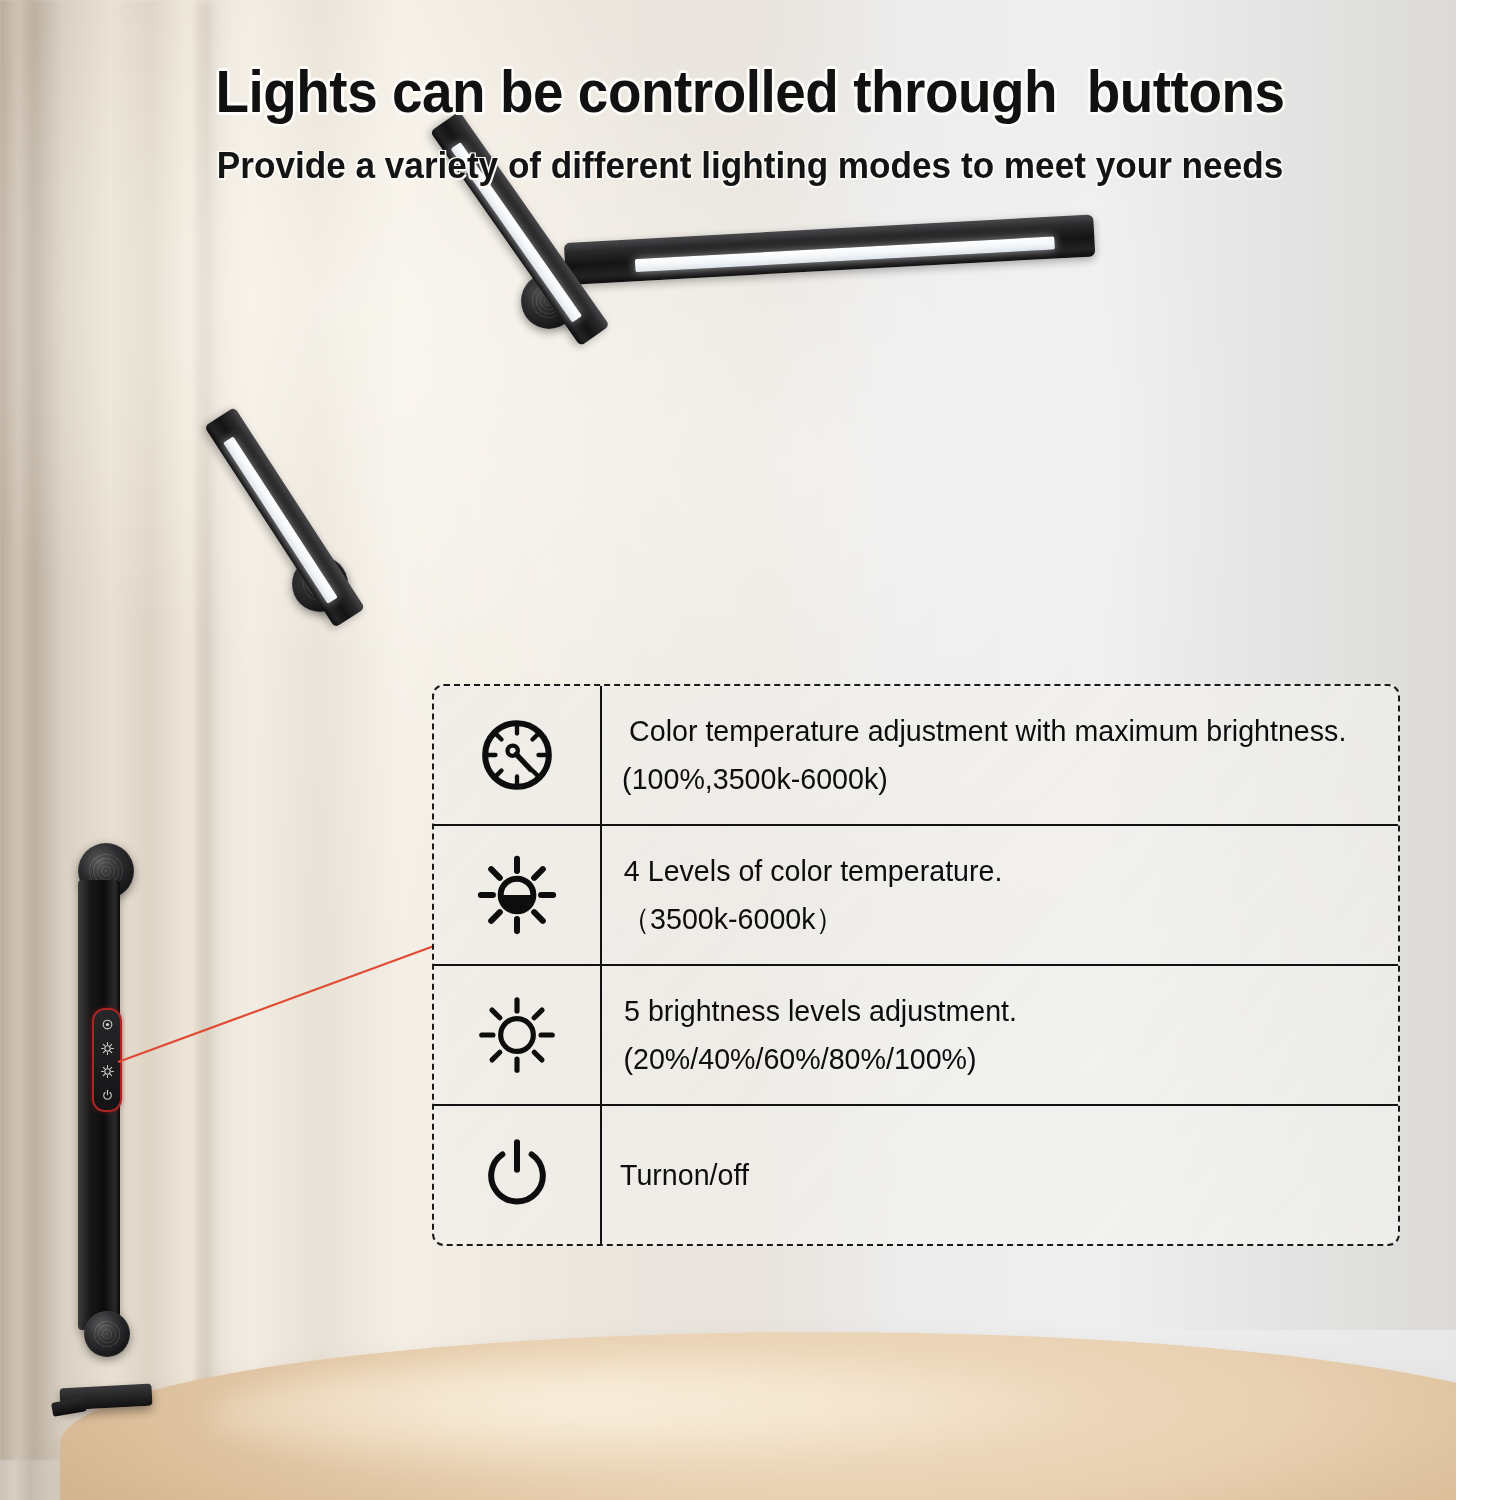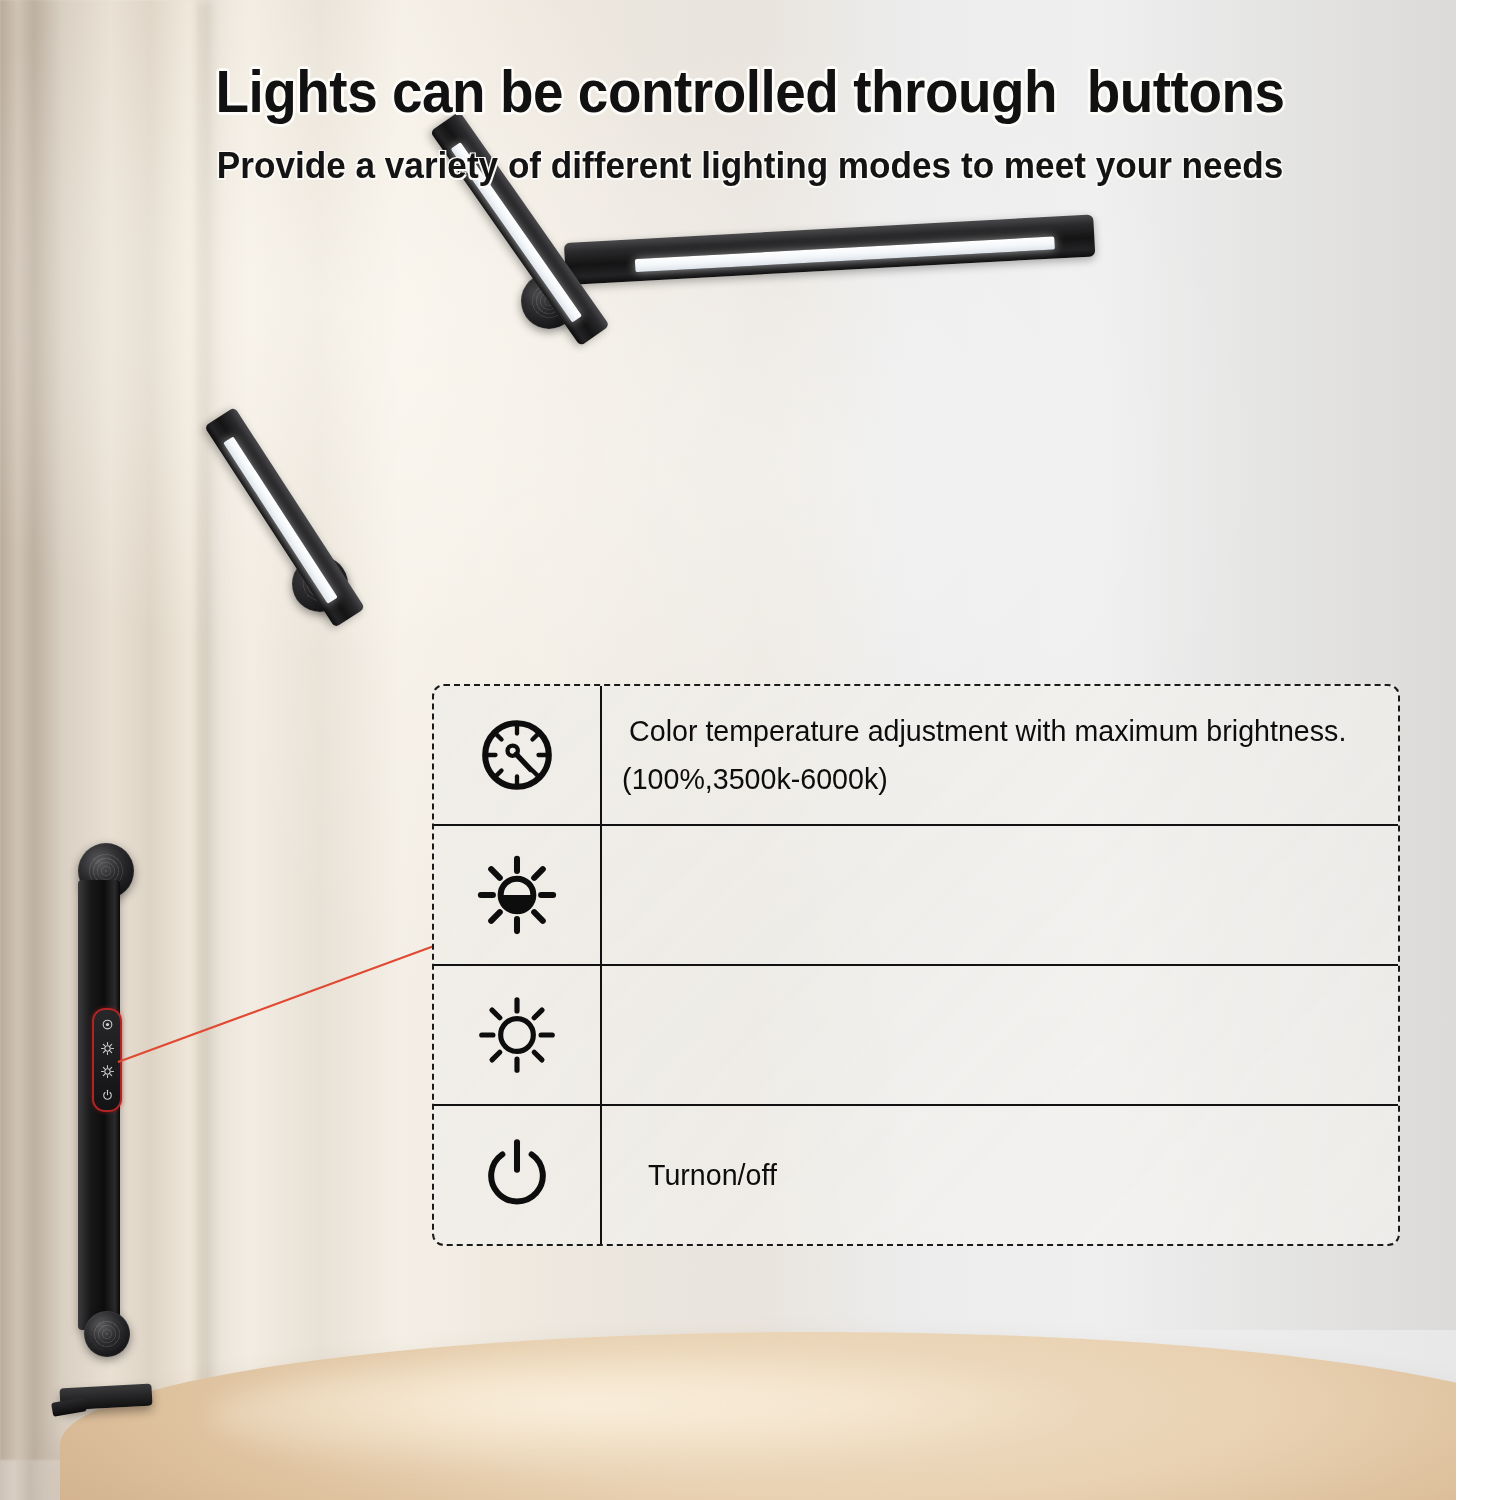--- a/index.html
+++ b/index.html
@@ -223,21 +223,21 @@
     box-sizing: border-box;
     display: flex;
     flex-direction: column;
   }
   .frow {
     display: flex;
     flex: 1 1 0;
     border-bottom: 2.2px solid #111111;
     box-sizing: border-box;
   }
-  .frow:last-child { border-bottom: none; gap: 28px; }
+  .frow:last-child { border-bottom: none; }
   .fcell-icon {
     width: 168px;
     flex: 0 0 168px;
     border-right: 2.2px solid #111111;
     display: flex;
     align-items: center;
     justify-content: center;
     box-sizing: border-box;
   }
   .fcell-text {
@@ -388,38 +388,46 @@
             <line x1="50" y1="78" x2="50" y2="92"></line>
             <line x1="8" y1="50" x2="22" y2="50"></line>
             <line x1="78" y1="50" x2="92" y2="50"></line>
             <line x1="20" y1="20" x2="30" y2="30"></line>
             <line x1="70" y1="70" x2="80" y2="80"></line>
             <line x1="80" y1="20" x2="70" y2="30"></line>
             <line x1="30" y1="70" x2="20" y2="80"></line>
           </g>
         </svg>
       </div>
+      <div class="fcell-text">
+        <div class="fline">4 Levels of color temperature.</div>
+        <div class="fline">（3500k-6000k）</div>
+      </div>
     </div>
 
     <div class="frow">
       <div class="fcell-icon">
         <svg class="ficon" viewBox="0 0 100 100">
           <circle cx="50" cy="50" r="19" fill="none" stroke="#0d0d0d" stroke-width="6"></circle>
           <g stroke="#0d0d0d" stroke-width="6" stroke-linecap="round">
             <line x1="50" y1="9" x2="50" y2="22"></line>
             <line x1="50" y1="78" x2="50" y2="91"></line>
             <line x1="9" y1="50" x2="22" y2="50"></line>
             <line x1="78" y1="50" x2="91" y2="50"></line>
             <line x1="21" y1="21" x2="30" y2="30"></line>
             <line x1="70" y1="70" x2="79" y2="79"></line>
             <line x1="79" y1="21" x2="70" y2="30"></line>
             <line x1="30" y1="70" x2="21" y2="79"></line>
           </g>
         </svg>
       </div>
+      <div class="fcell-text">
+        <div class="fline">5 brightness levels adjustment.</div>
+        <div class="fline">(20%/40%/60%/80%/100%)</div>
+      </div>
     </div>
 
     <div class="frow">
       <div class="fcell-icon">
         <svg class="ficon" viewBox="0 0 100 100">
           <path d="M33 26 A30 30 0 1 0 67 26" fill="none" stroke="#0d0d0d" stroke-width="7" stroke-linecap="round"></path>
           <line x1="50" y1="12" x2="50" y2="44" stroke="#0d0d0d" stroke-width="7" stroke-linecap="round"></line>
         </svg>
       </div>
       <div class="fcell-text">

